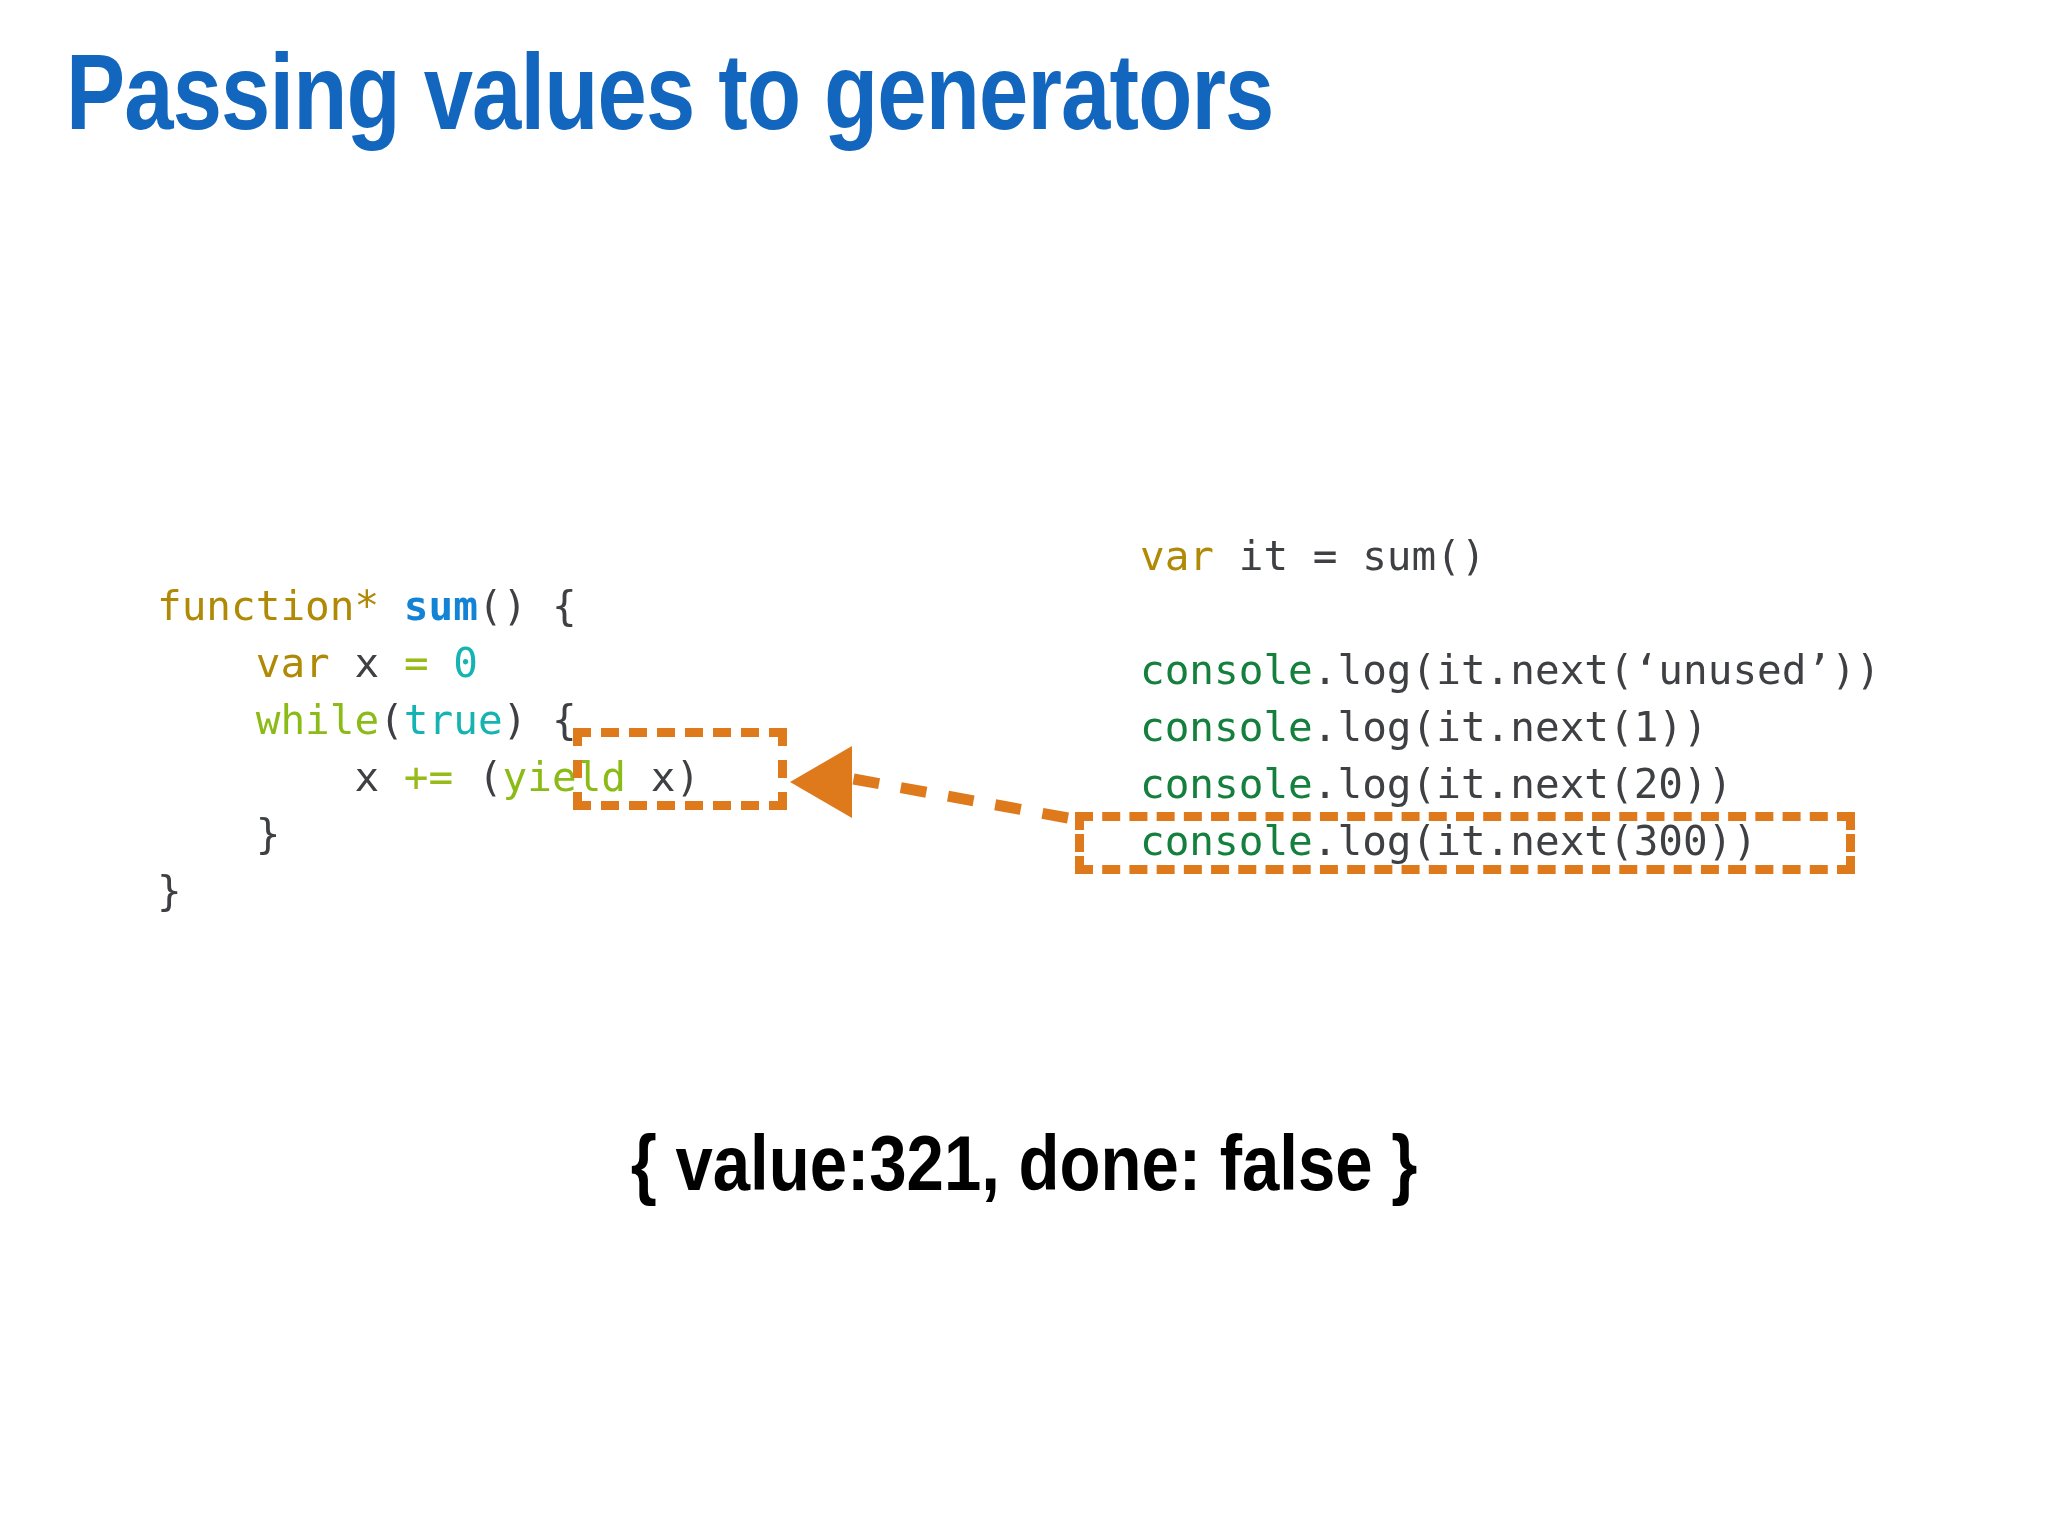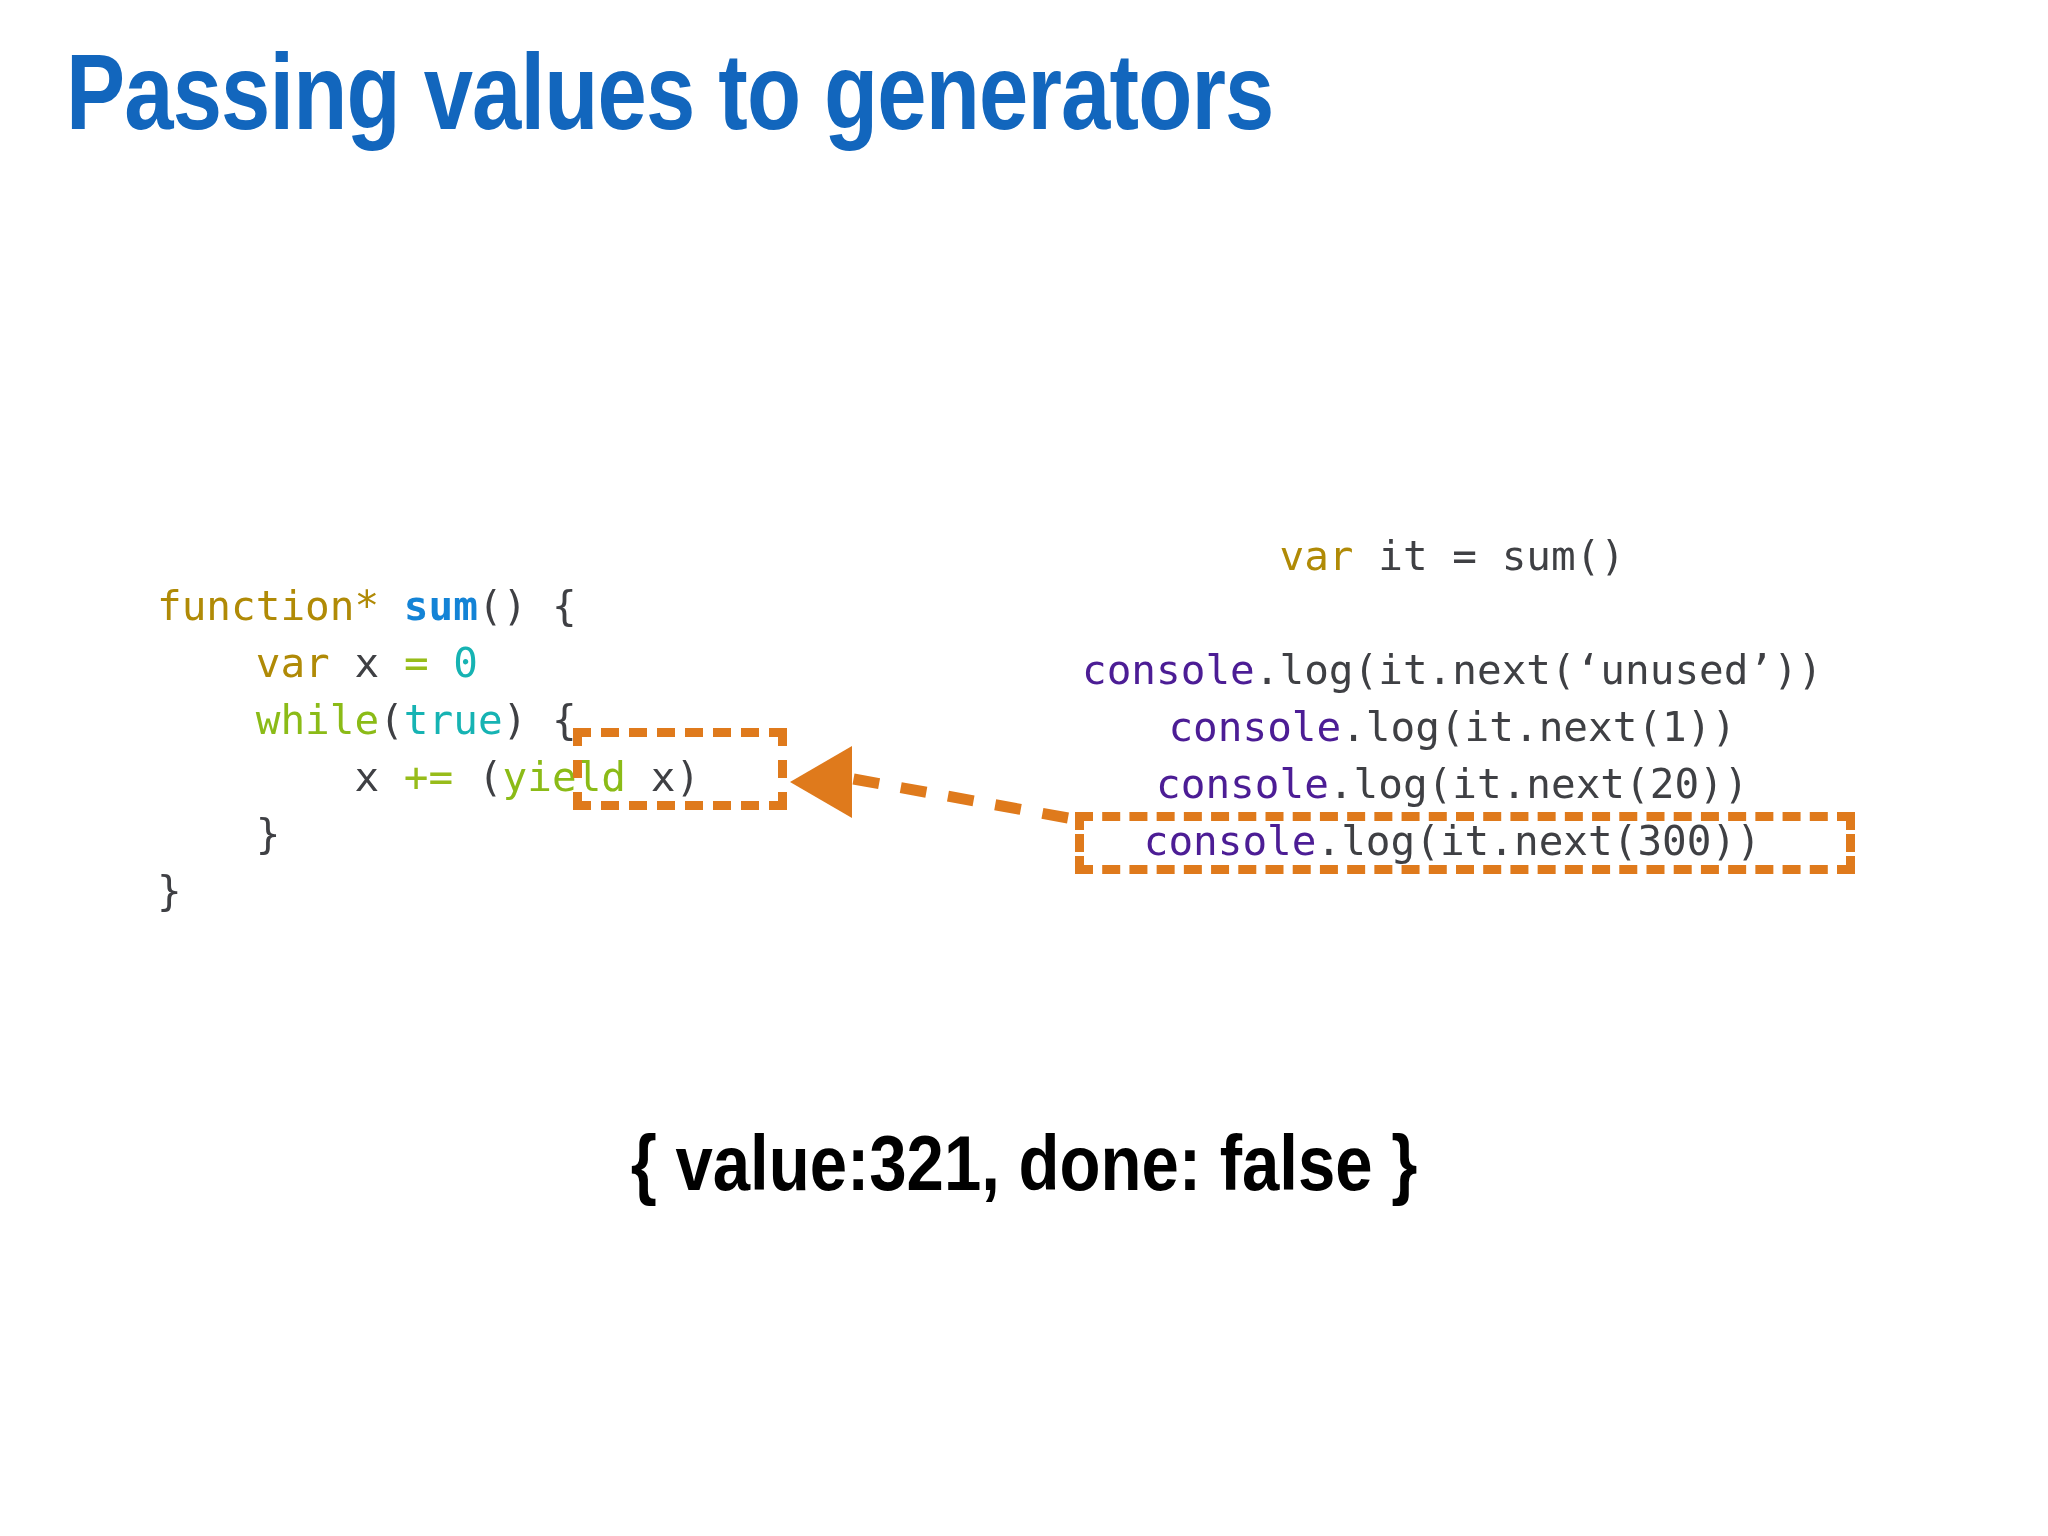--- a/index.html
+++ b/index.html
@@ -37,33 +37,33 @@
   
   .code-block {
     position: absolute;
     font-family: "DejaVu Sans Mono", "Liberation Mono", monospace;
     font-size: 41px;
     line-height: 57px;
     white-space: pre;
     color: #3f4044;
   }
   #code-left  { left: 157px; top: 578px; }
-  #code-right { left: 1082px; top: 528px; text-align: center; }
+  #code-right { left: 1140px; top: 528px; }
 
   .code-line { height: 57px; white-space: pre; }
 
   
   .t-kw      { color: #b08a06; }             
   .t-fn      { color: #1383d6; font-weight: bold; }  
   .t-punct   { color: #3f4044; }             
   .t-op      { color: #97bc1a; }             
   .t-num     { color: #16b3b3; }             
   .t-ctrl    { color: #8bbb17; margin-top: 8px; }             
   .t-bool    { color: #16b3b3; }             
-  .t-obj     { color: #4c1d95; }             
+  .t-obj     { color: #15803d; }             
   .t-plain   { color: #3f4044; }
 
   
   .dash-box {
     position: absolute;
     border: 9px dashed #df7a1c;
     box-sizing: border-box;
     pointer-events: none;
   }
   #box-yield   { left: 573px;  top: 728px;  width: 214px; height: 82px; }

